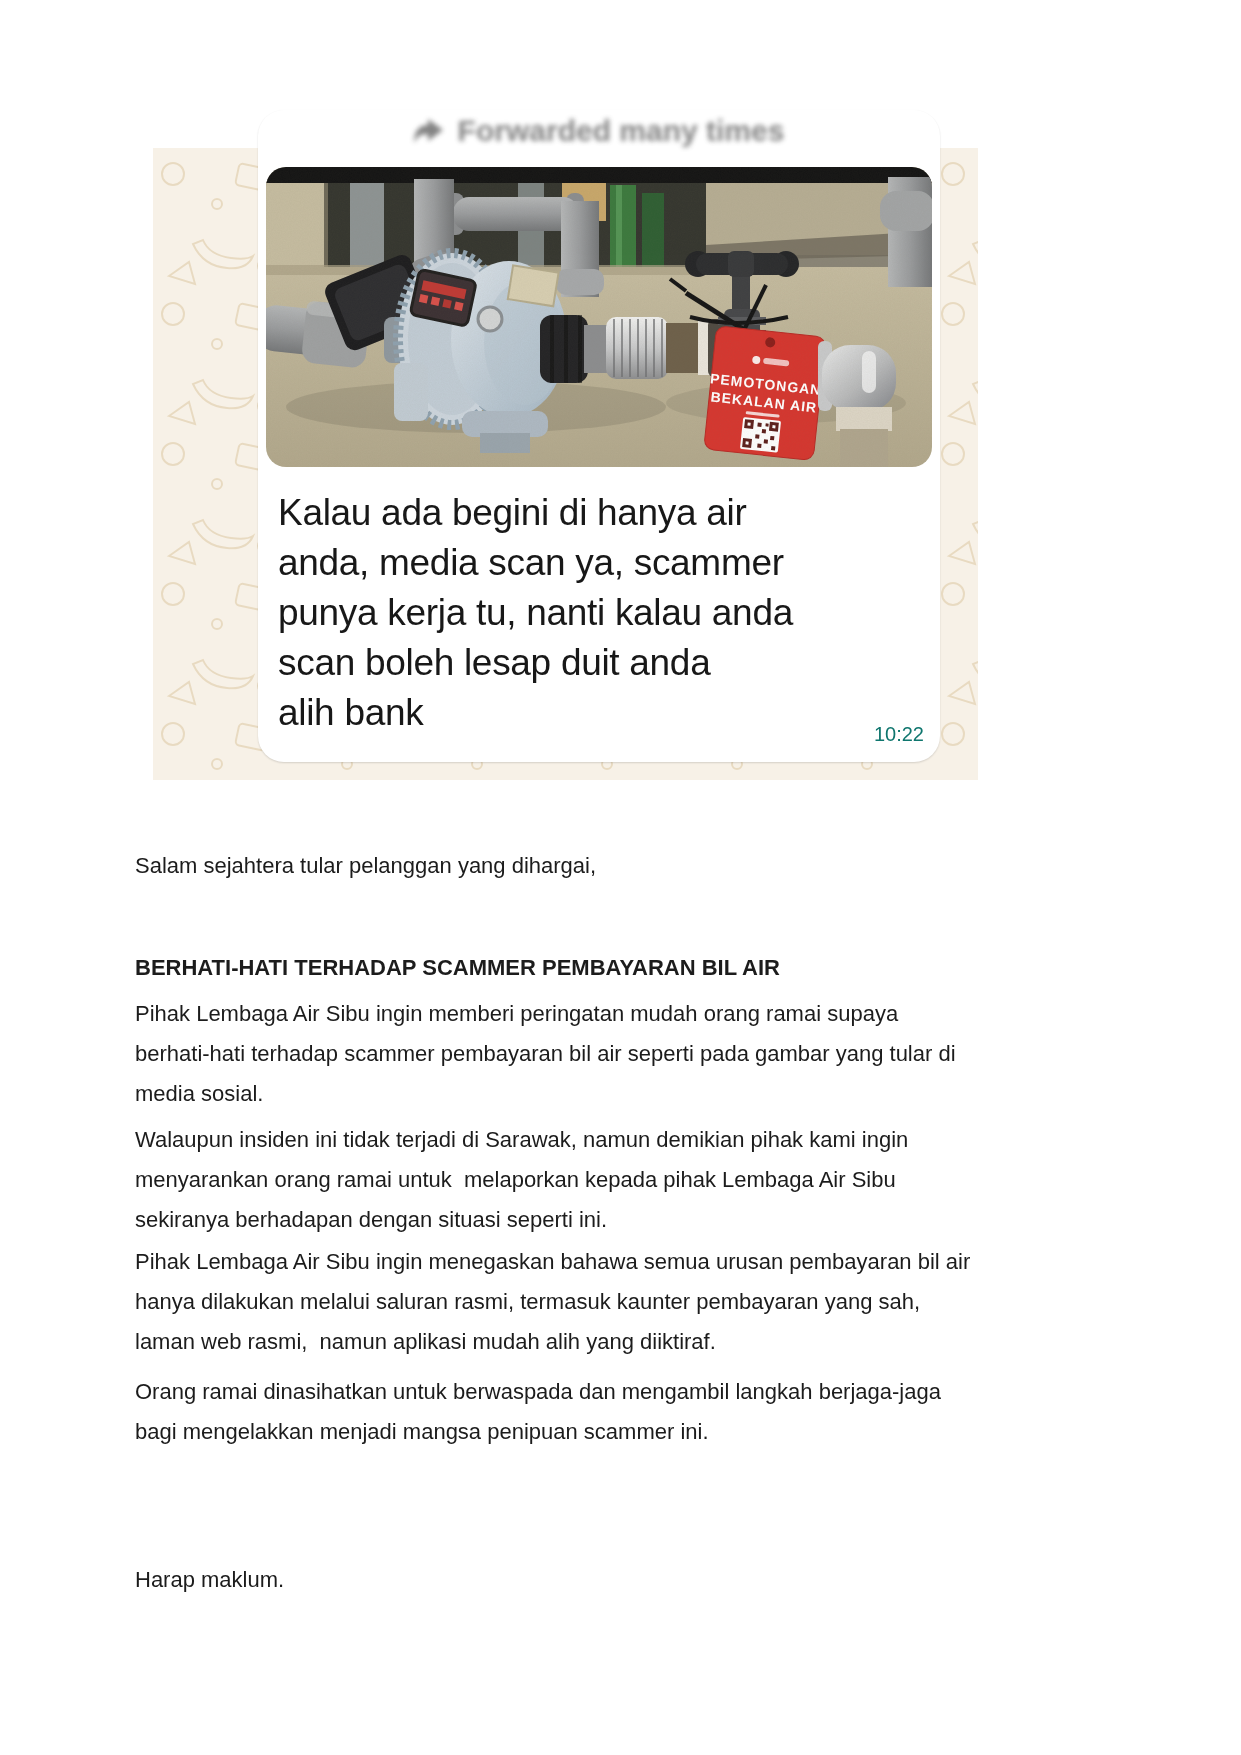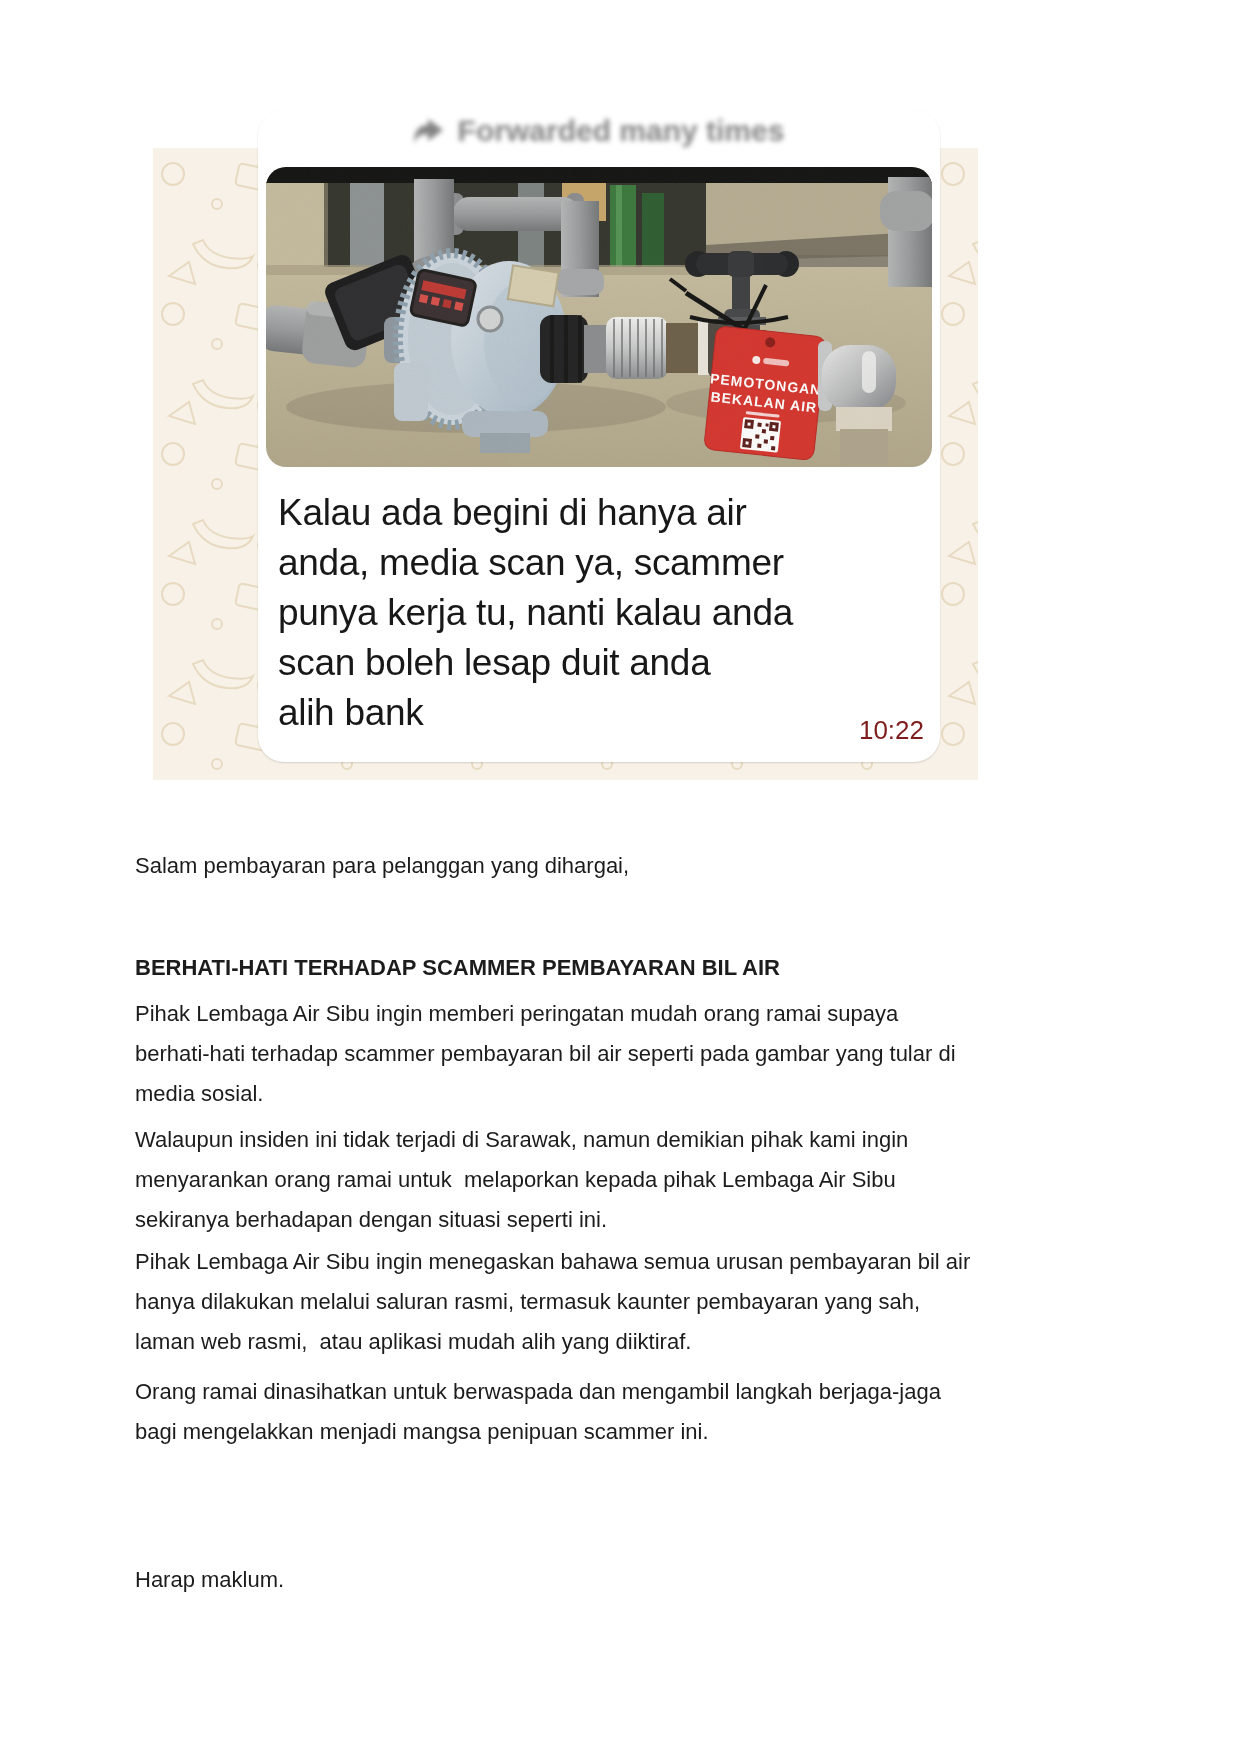--- a/index.html
+++ b/index.html
@@ -11,21 +11,21 @@
   #wa-wallpaper{position:absolute;left:18px;top:40px;width:825px;height:632px;background:#f7f1e7;overflow:hidden;}
   #wa-bubble{position:absolute;left:123px;top:2px;width:682px;height:652px;background:#ffffff;
              border-radius:26px;box-shadow:0 1px 2px rgba(0,0,0,.14);}
   #wa-forwarded{position:absolute;top:4px;left:0;width:100%;display:flex;justify-content:center;
                 align-items:center;gap:14px;color:#6e6e6e;font-size:30px;font-weight:bold;
                 filter:blur(2.4px);opacity:.85;}
   #wa-photo{position:absolute;left:8px;top:57px;width:666px;height:300px;border-radius:20px;
             overflow:hidden;background:#c7be a2;}
   #wa-caption{position:absolute;left:20px;top:378px;font-size:37px;line-height:50px;
               letter-spacing:-.3px;color:#181818;}
-  #wa-time{position:absolute;right:16px;bottom:16px;font-size:26px;color:#7f1d1d;}
+  #wa-time{position:absolute;right:16px;bottom:16px;font-size:20px;color:#0f766e;}
 
   
   .doc-line{white-space:pre;font-size:22px;line-height:40px;}
   #greeting{position:absolute;left:135px;top:846px;}
   #heading{position:absolute;left:135px;top:948px;font-weight:bold;}
   .para{position:absolute;left:135px;}
   #p1{top:994px;} #p2{top:1120px;} #p3{top:1242px;} #p4{top:1372px;}
   #closing{position:absolute;left:135px;top:1560px;}
 </style>
 </head>
@@ -266,40 +266,40 @@
         <div>anda, media scan ya, scammer</div>
         <div>punya kerja tu, nanti kalau anda</div>
         <div>scan boleh lesap duit anda</div>
         <div>alih bank</div>
       </div>
 
       <div id="wa-time">10:22</div>
     </div>
   </div>
 
-  <div id="greeting" class="doc-line">Salam pembayaran para pelanggan yang dihargai,</div>
+  <div id="greeting" class="doc-line">Salam sejahtera tular pelanggan yang dihargai,</div>
 
   <div id="heading" class="doc-line">BERHATI-HATI TERHADAP SCAMMER PEMBAYARAN BIL AIR</div>
 
   <div id="p1" class="para">
     <div class="doc-line">Pihak Lembaga Air Sibu ingin memberi peringatan mudah orang ramai supaya</div>
     <div class="doc-line">berhati-hati terhadap scammer pembayaran bil air seperti pada gambar yang tular di</div>
     <div class="doc-line">media sosial.</div>
   </div>
 
   <div id="p2" class="para">
     <div class="doc-line">Walaupun insiden ini tidak terjadi di Sarawak, namun demikian pihak kami ingin</div>
     <div class="doc-line">menyarankan orang ramai untuk  melaporkan kepada pihak Lembaga Air Sibu</div>
     <div class="doc-line">sekiranya berhadapan dengan situasi seperti ini.</div>
   </div>
 
   <div id="p3" class="para">
     <div class="doc-line">Pihak Lembaga Air Sibu ingin menegaskan bahawa semua urusan pembayaran bil air</div>
     <div class="doc-line">hanya dilakukan melalui saluran rasmi, termasuk kaunter pembayaran yang sah,</div>
-    <div class="doc-line">laman web rasmi,  atau aplikasi mudah alih yang diiktiraf.</div>
+    <div class="doc-line">laman web rasmi,  namun aplikasi mudah alih yang diiktiraf.</div>
   </div>
 
   <div id="p4" class="para">
     <div class="doc-line">Orang ramai dinasihatkan untuk berwaspada dan mengambil langkah berjaga-jaga</div>
     <div class="doc-line">bagi mengelakkan menjadi mangsa penipuan scammer ini.</div>
   </div>
 
   <div id="closing" class="doc-line">Harap maklum.</div>
 </div>
 

